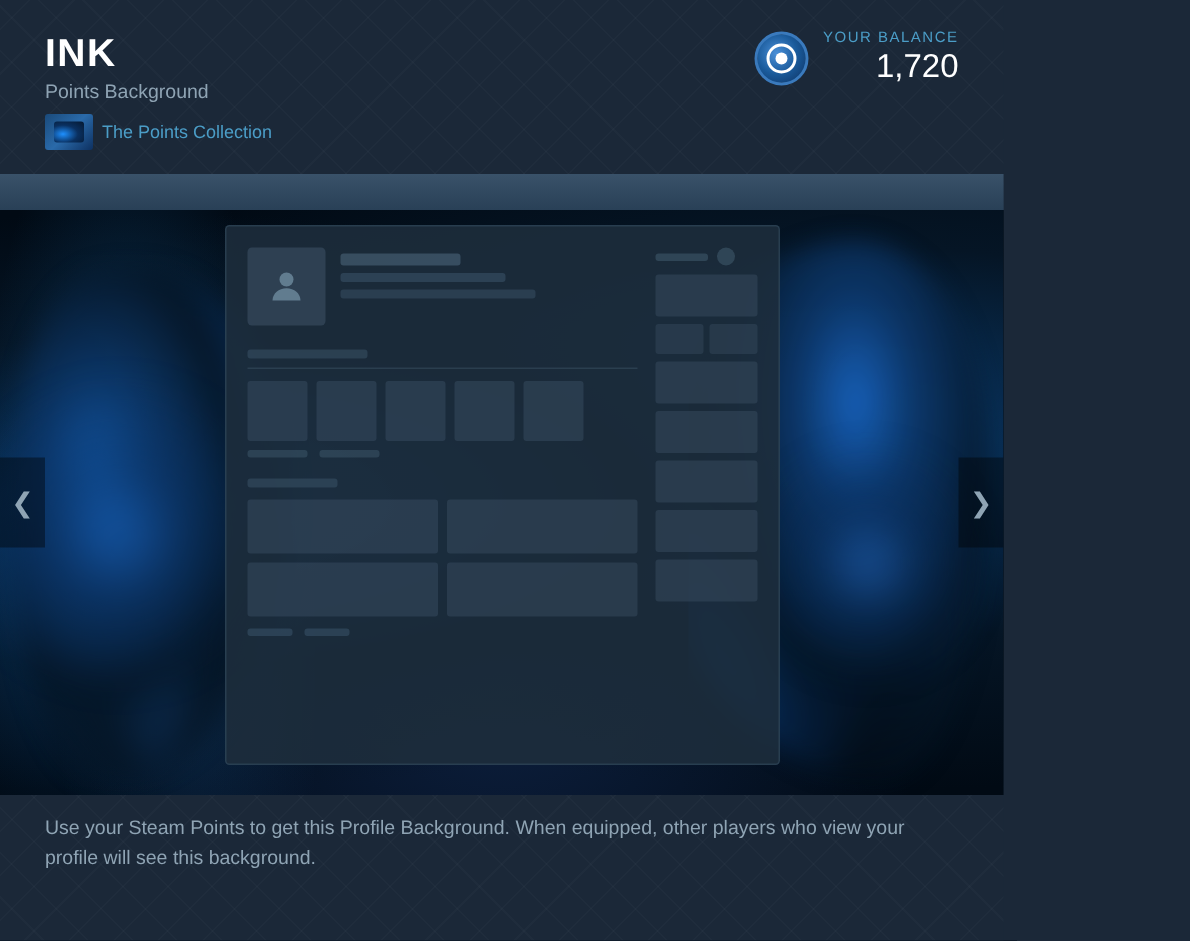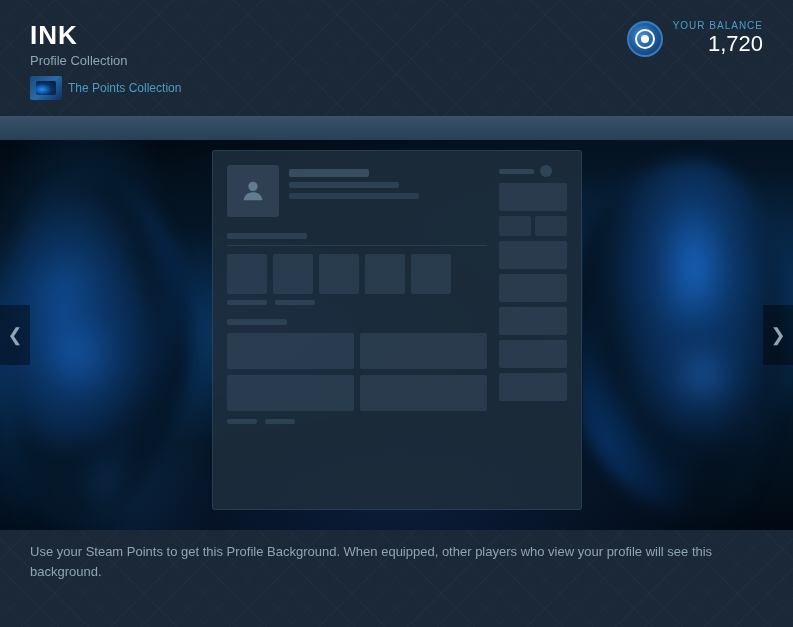--- a/index.html
+++ b/index.html
@@ -6,21 +6,21 @@
     body {
       width: 793px;
       height: 627px;
       background-color: #1b2838;
       font-family: "Arial", sans-serif;
       color: #c6d4df;
       overflow: hidden;
     }
 
     .page-wrapper {
-      width: 793px;
+      width: 669px;
       height: 627px;
       background-color: #1b2838;
       background-image:
         repeating-linear-gradient(
           45deg,
           transparent,
           transparent 20px,
           rgba(255,255,255,0.02) 20px,
           rgba(255,255,255,0.02) 21px
         ),
@@ -497,21 +497,21 @@
     }
   </style>
 </head>
 <body>
 
 <div class="page-wrapper">
 
   <div class="header">
     <div class="header-left">
       <div class="item-title">INK</div>
-      <div class="item-subtitle">Profile Collection</div>
+      <div class="item-subtitle">Points Background</div>
       <div class="collection-badge">
         <div class="collection-icon"></div>
         <span class="collection-label">The Points Collection</span>
       </div>
     </div>
 
     <div class="balance-area">
       <div class="steam-logo">
         <div class="steam-logo-inner"></div>
       </div>

